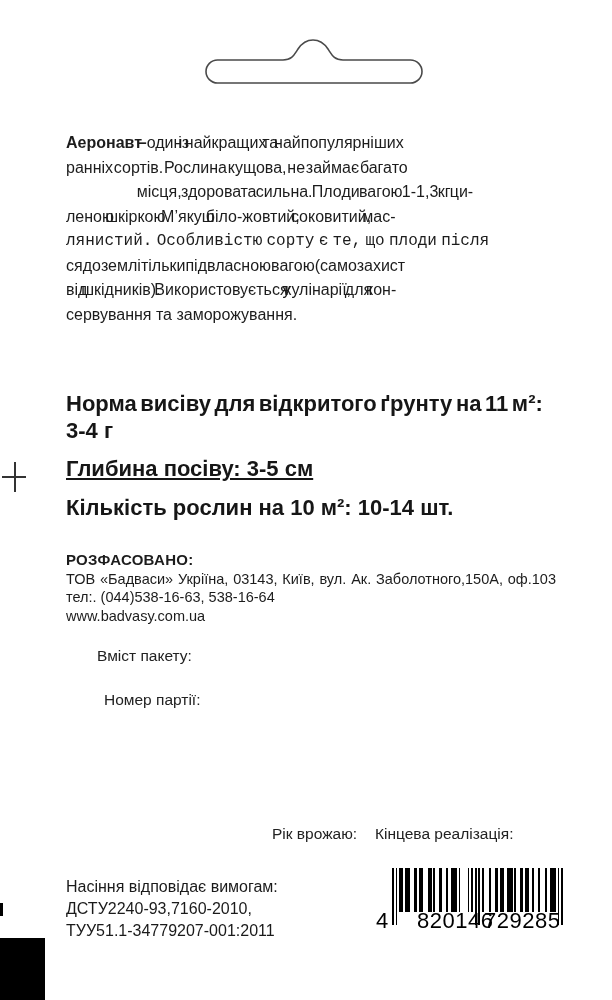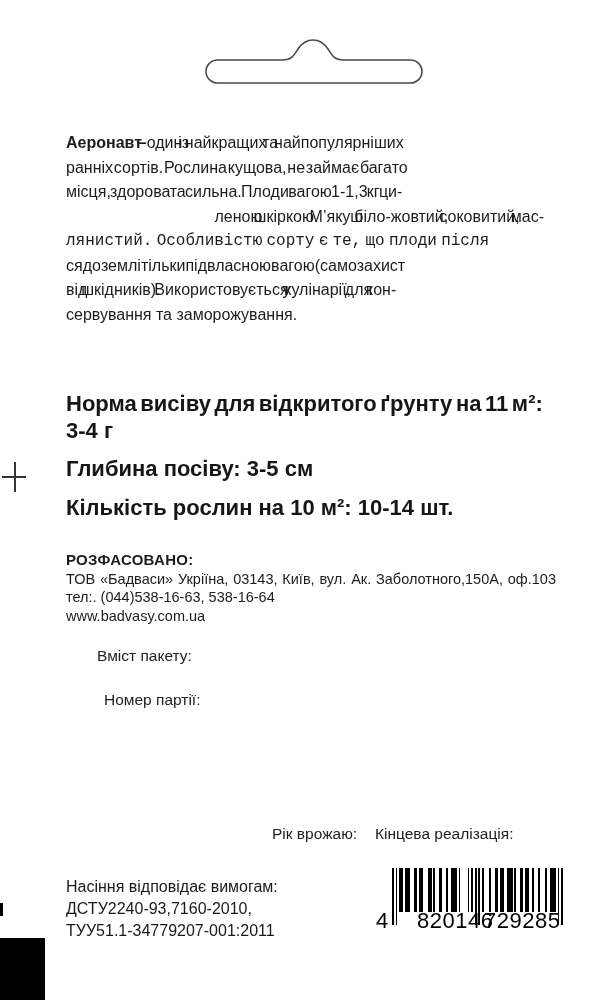--- a/index.html
+++ b/index.html
@@ -46,33 +46,33 @@
 
   <svg class="slot" width="240" height="50" viewBox="0 0 240 50">
     <path d="M 22.5 22 L 88 22 C 97 22 99 17 103 11 C 107 5 112 2 118 2
              C 124 2 129 5 133 11 C 137 17 139 22 148 22 L 215.5 22
              A 11.5 11.5 0 0 1 215.5 45 L 22.5 45 A 11.5 11.5 0 0 1 22.5 22 Z" fill="none" stroke="#4a4a4a" stroke-width="1.6"></path>
   </svg>
 
   <div class="desc">
     <div class="line fit" style="display: block; word-spacing: -8.65104px;"><span class="b">Аеронавт –</span> <span>один із найкращих та найпопулярніших</span></div>
     <div class="line fit" style="display: block; word-spacing: -3.63542px;">ранніх сортів. Рослина кущова, не займає багато</div>
-    <div class="line fit" style="display: block; word-spacing: -5.15625px;">місця, здорова та сильна. Плоди вагою 1-1,3 кг ци-</div>
-    <div class="line fit" style="display: block; word-spacing: -13.275px; text-align: right;">леною шкіркою. М’якуш біло-жовтий, соковитий, мас-</div>
+    <div class="line fit" style="display: block; word-spacing: -5.15625px; text-align: center;">місця, здорова та сильна. Плоди вагою 1-1,3 кг ци-</div>
+    <div class="line fit" style="display: block; word-spacing: -13.275px;">леною шкіркою. М’якуш біло-жовтий, соковитий, мас-</div>
     <div class="line fit" style="display: block; word-spacing: -5.38616px; font-family: Liberation Mono, monospace;">лянистий. Особливістю сорту є те, що плоди після</div>
     <div class="line fit" style="display: block; word-spacing: -4.42411px;">ся до землі тільки під власною вагою (самозахист</div>
     <div class="line fit" style="display: block; word-spacing: -10.6198px;">від шкідників). Використовується у кулінарії, для кон-</div>
     <div class="line">сервування та заморожування.</div>
   </div>
 
   <div class="spec" style="top:391px;">
     <div class="fit" style="display: block; word-spacing: -2.52232px;">Норма висіву для відкритого ґрунту на 11 м²:</div>
   </div>
   <div class="spec" style="top:418px;">3-4 г</div>
-  <div class="spec" style="top:456px;">Глибина посіву: 3-5 см</div>
+  <div class="spec" style="top:456px;text-decoration:underline;">Глибина посіву: 3-5 см</div>
   <div class="spec" style="top:495px;">Кількість рослин на 10 м²: 10-14 шт.</div>
 
   <div class="packed">
     <div class="hdr">РОЗФАСОВАНО:</div>
     <div class="fit" style="display: block; word-spacing: 0.816406px;">ТОВ «Бадваси» Укріїна, 03143, Київ, вул. Ак. Заболотного,150А, оф.103</div>
     <div>тел:. (044)538-16-63, 538-16-64</div>
     <div>www.badvasy.com.ua</div>
   </div>
 
   <div class="lbl" style="left:97px;top:647px;text-align:center;">Вміст пакету:</div>

